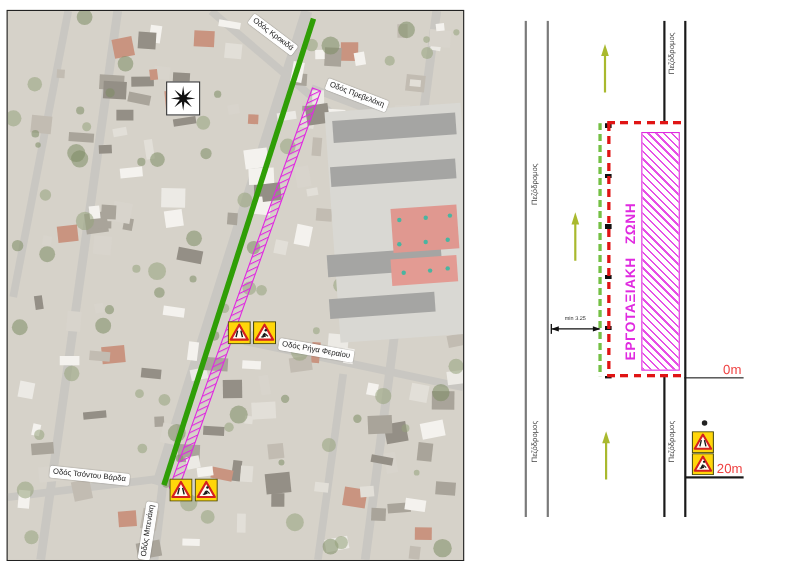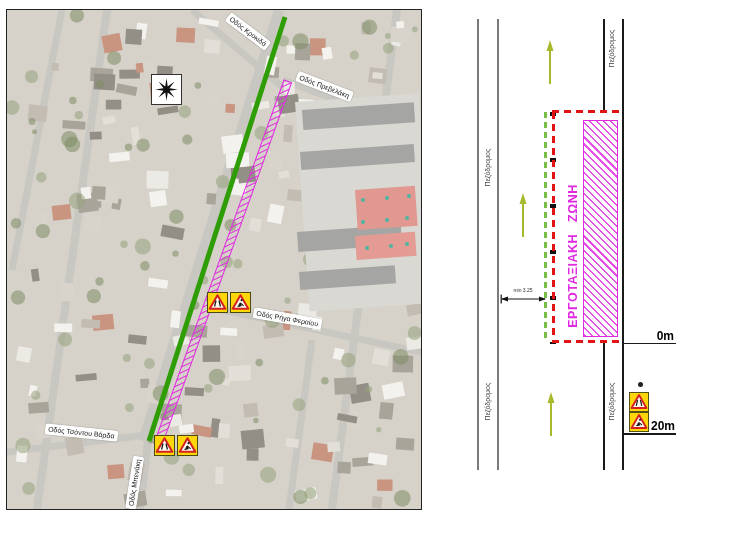--- a/index.html
+++ b/index.html
@@ -28,21 +28,21 @@
   .ticks-v{position:absolute;width:6px;
     background:repeating-linear-gradient(to bottom,#111 0 4px,rgba(0,0,0,0) 4px 46px);}
   .wz-rect{position:absolute;left:583px;top:120px;width:35px;height:217px;
     border:1.5px solid #e02ae0;box-sizing:border-box;
     background:repeating-linear-gradient(45deg,rgba(228,60,228,.9) 0 1.5px,rgba(255,255,255,0) 1.5px 5px);}
   .vlabel{position:absolute;transform:rotate(-90deg);font-size:7px;color:#444;
           white-space:nowrap;text-align:center;}
   .wz-label{position:absolute;left:497px;top:249px;width:152px;text-align:center;
     transform:rotate(-90deg);font-size:12.5px;font-weight:bold;color:#e02ae0;
     letter-spacing:.5px;word-spacing:8px;white-space:nowrap;}
-  .marker{position:absolute;font-size:12px;font-weight:bold;color:#000000;text-align:right;}
+  .marker{position:absolute;font-size:12px;font-weight:normal;color:#ef4444;text-align:right;}
   .dimlabel{position:absolute;left:496px;top:287px;width:54px;text-align:center;
     font-size:5px;color:#333;}
   .dot{position:absolute;width:5px;height:5px;border-radius:50%;background:#222;}
   .signstack{position:absolute;left:627px;top:392px;display:flex;flex-direction:column;}
 </style>
 </head>
 <body>
 
 <div class="stage">
 

